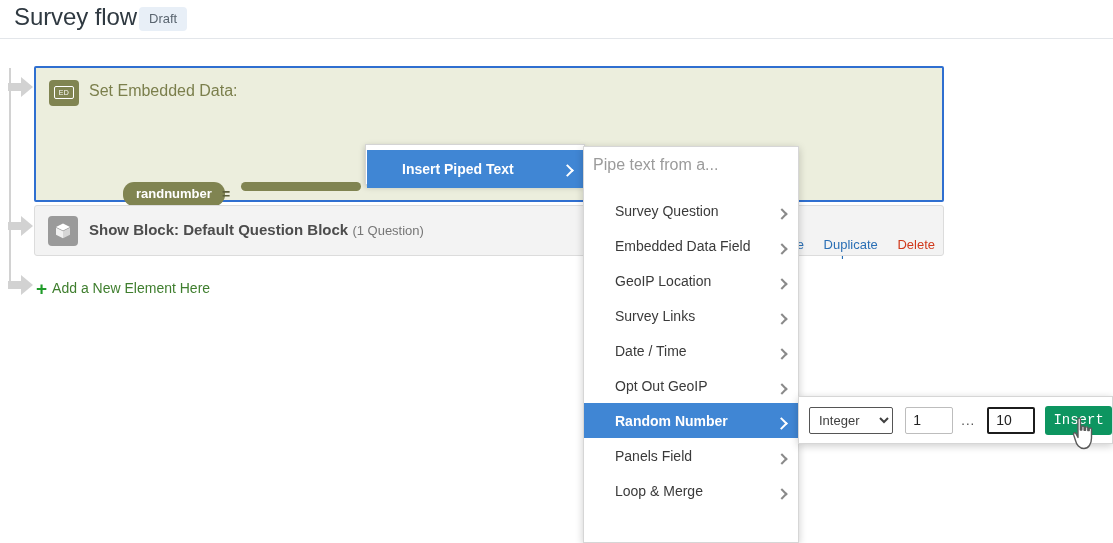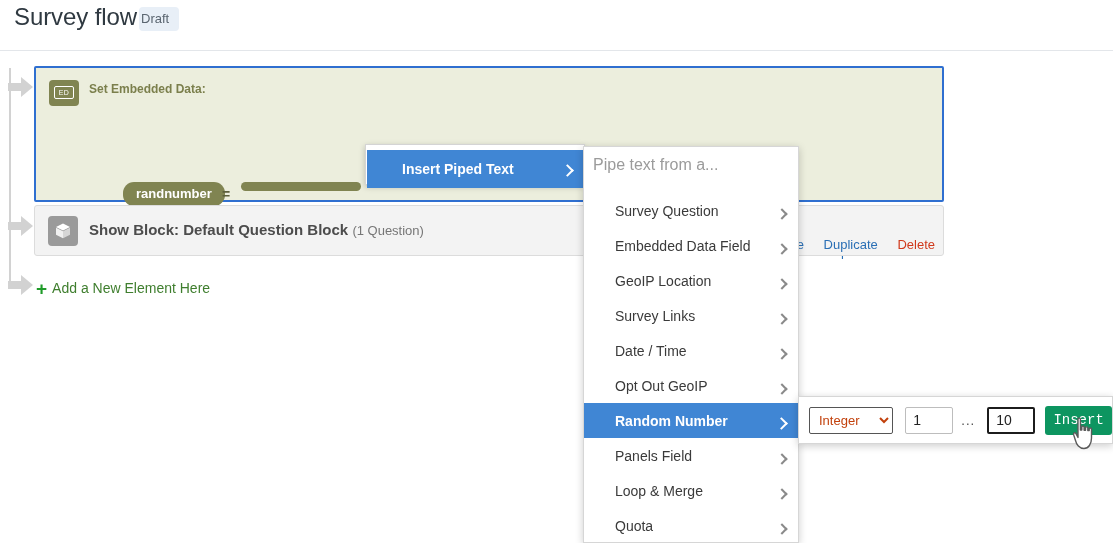--- a/index.html
+++ b/index.html
@@ -8,31 +8,31 @@
     width: 1113px; height: 543px;
     background: #ffffff;
     font-family: "Liberation Sans", sans-serif;
     overflow: hidden;
   }
 
   #root { position: relative; width: 1113px; height: 543px; background: #fff; }
 
   
   .header {
-    position: absolute; left: 0; top: 0; width: 1113px; height: 51px;
+    position: absolute; left: 0; top: 0; width: 1113px; height: 39px;
     border-bottom: 1px solid #e3e6ea; background: #fff;
   }
   .header-title {
     position: absolute; left: 14px; top: 3px;
     font-size: 24px; color: #2f3941; font-weight: 400; letter-spacing: -0.1px;
   }
   .draft-badge {
     position: absolute; left: 139px; top: 7px;
     background: #e8eff7; color: #5a6570;
-    font-size: 13px; padding: 4px 10px 5px 2px; border-radius: 4px;
+    font-size: 13px; padding: 4px 10px 5px 10px; border-radius: 4px;
   }
 
   
   .rail-line {
     position: absolute; left: 9px; top: 68px; width: 2px; height: 219px;
     background: #d2d2d2;
   }
   .arrow {
     position: absolute; width: 26px; height: 20px;
   }
@@ -57,21 +57,21 @@
     background: #808451; border-radius: 4px;
   }
   .ed-icon span {
     position: absolute; left: 5px; top: 6px; width: 20px; height: 13px;
     border: 1.5px solid #fff; border-radius: 2px;
     font-size: 7px; color: #fff; text-align: center; line-height: 11px;
     letter-spacing: .3px;
   }
   .ed-title {
     position: absolute; left: 53px; top: 14px;
-    font-size: 12px; font-weight: bold; color: #7b7f4c;
+    font-size: 16px; font-weight: normal; color: #7b7f4c;
   }
   .ed-pill {
     position: absolute; left: 87px; top: 114px;
     background: #808451; color: #fff;
     font-size: 13px; font-weight: bold;
     padding: 4px 13px 5px 13px; border-radius: 11px;
   }
   .ed-equals {
     position: absolute; left: 186px; top: 118px;
     font-size: 14px; color: #5c5f3c; font-weight: bold;
@@ -197,21 +197,21 @@
   
   .submenu {
     position: absolute; left: 798px; top: 396px; width: 315px; height: 48px;
     background: #fff; border: 1px solid #d6d6d6;
     box-shadow: 0 2px 8px rgba(0,0,0,.2);
     display: flex; align-items: center; padding-left: 10px;
   }
   .sm-select {
     width: 86px; height: 27px;
     border: 1px solid #555; border-radius: 2px; background: #fff;
-    font-family: "Liberation Sans", sans-serif; font-size: 13px; color: #c2410c;
+    font-family: "Liberation Sans", sans-serif; font-size: 13px; color: #404040;
     padding-left: 5px;
   }
   .sm-num {
     width: 48px; height: 27px; margin-left: 12px;
     border: 1px solid #bdbdbd; border-radius: 2px; background: #fff;
     font-family: "Liberation Sans", sans-serif; font-size: 14px; color: #222;
     padding-left: 7px; outline: none;
   }
   .sm-num.focused { border: 2px solid #1c1c1c; }
   .sm-dots { margin-left: 8px; font-size: 13px; color: #4a4a4a; letter-spacing: 1px; }
@@ -330,24 +330,20 @@
         <div class="menu-row sel">
           <span>Random Number</span>
           <span class="ch"><span class="chev-r white"></span></span>
         </div>
         <div class="menu-row">
           <span>Panels Field</span>
           <span class="ch"><span class="chev-r"></span></span>
         </div>
         <div class="menu-row">
           <span>Loop &amp; Merge</span>
-          <span class="ch"><span class="chev-r"></span></span>
-        </div>
-        <div class="menu-row">
-          <span>Quota</span>
           <span class="ch"><span class="chev-r"></span></span>
         </div>
       </div>
   </div>
 
   <div class="submenu">
     <select class="sm-select" id="rn-type"><option>Integer</option><option>Decimal</option></select>
     <input class="sm-num" type="text" value="1" style="">
     <span class="sm-dots">...</span>
     <input class="sm-num focused" type="text" value="10" style="">

